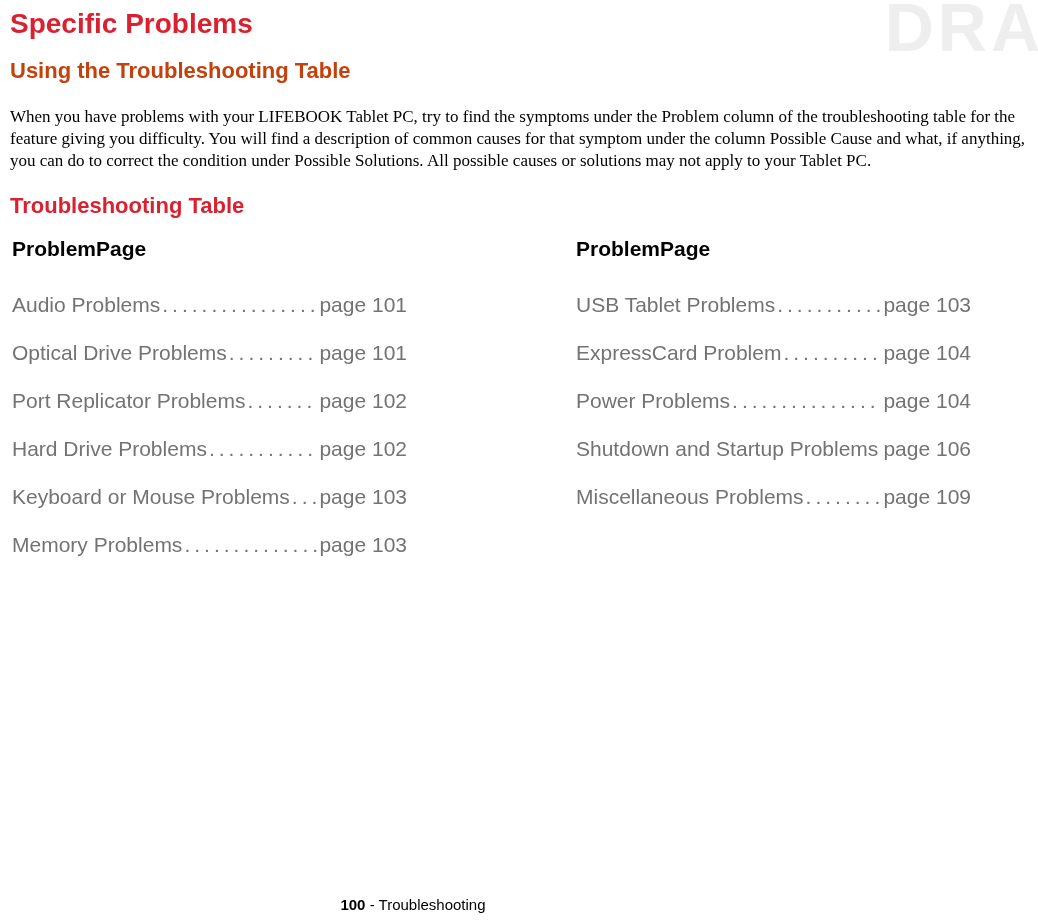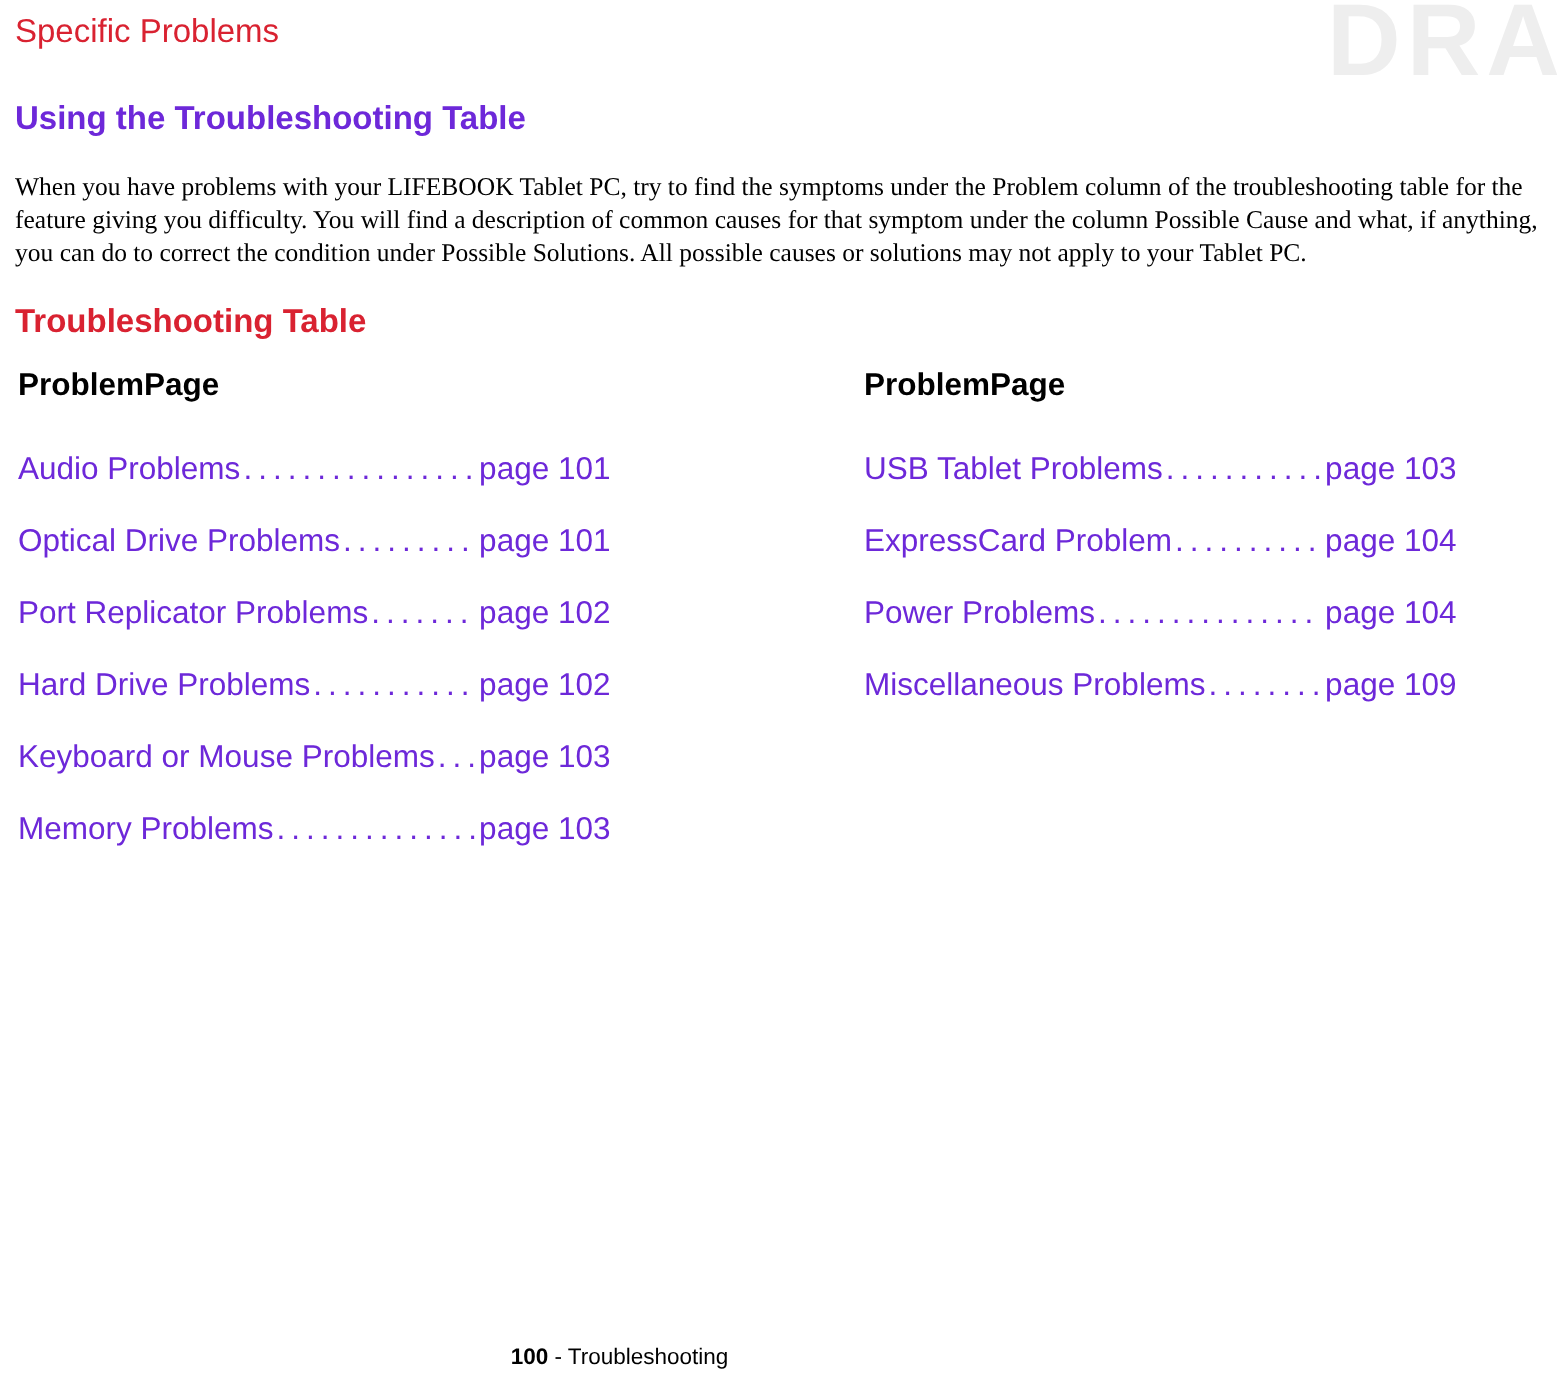--- a/index.html
+++ b/index.html
@@ -7,29 +7,29 @@
       padding: 8px 10px;
       font-family: Arial, Helvetica, sans-serif;
       background: #fff;
       width: 1038px;
       box-sizing: border-box;
       position: relative;
       min-height: 921px;
     }
     .section-heading {
       color: #d92231;
-      font-weight: normal;
-      font-size: 22px;
-      margin: 0 0 32px 0;
+      font-weight: bold;
+      font-size: 28px;
+      margin: 0 0 18px 0;
     }
     .sub-heading {
       font-weight: bold;
       font-size: 22px;
       margin: 0 0 22px 0;
-      color: #6d28d9;
+      color: #c2410c;
     }
     .body-text {
       font-family: "Times New Roman", Times, serif;
       font-size: 17px;
       line-height: 1.28;
       color: #000;
       margin: 0 0 22px 0;
     }
     .table-heading {
       color: #d92231;
@@ -54,21 +54,21 @@
     .col-header {
       font-weight: bold;
       font-size: 21px;
       color: #000;
       margin: 0 0 32px 0;
     }
     .toc-row {
       display: flex;
       align-items: baseline;
       font-size: 21px;
-      color: #6d28d9;
+      color: #737373;
       margin-bottom: 24px;
       width: 395px;
       white-space: nowrap;
       overflow: hidden;
       justify-content: flex-end;
     }
     .toc-label {
       flex: 0 0 auto;
     }
     .toc-dots {
@@ -170,20 +170,25 @@
       <span class="toc-label">ExpressCard Problem</span>
       <span class="toc-dots"></span>
       <span class="toc-page">page 104</span>
     </div>
     <div class="toc-row">
       <span class="toc-label">Power Problems </span>
       <span class="toc-dots"></span>
       <span class="toc-page">page 104</span>
     </div>
     <div class="toc-row">
+      <span class="toc-label">Shutdown and Startup Problems</span>
+      <span class="toc-dots"></span>
+      <span class="toc-page">page 106</span>
+    </div>
+    <div class="toc-row">
       <span class="toc-label">Miscellaneous Problems</span>
       <span class="toc-dots"></span>
       <span class="toc-page">page 109</span>
     </div>
   </div>
 
 </div>
 
 <div class="footer">
   <span class="pnum">100</span><span> - </span><span>Troubleshooting</span>

